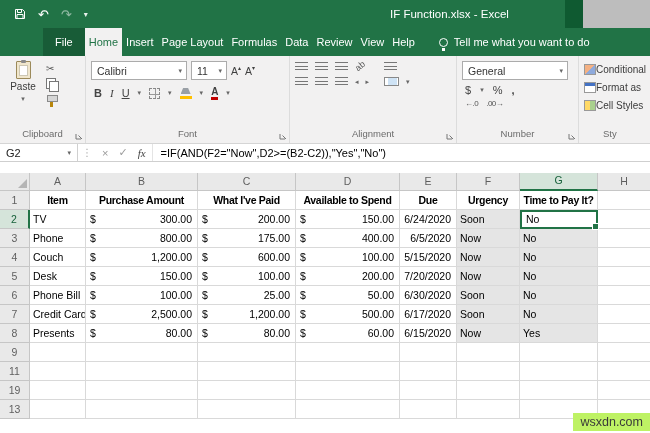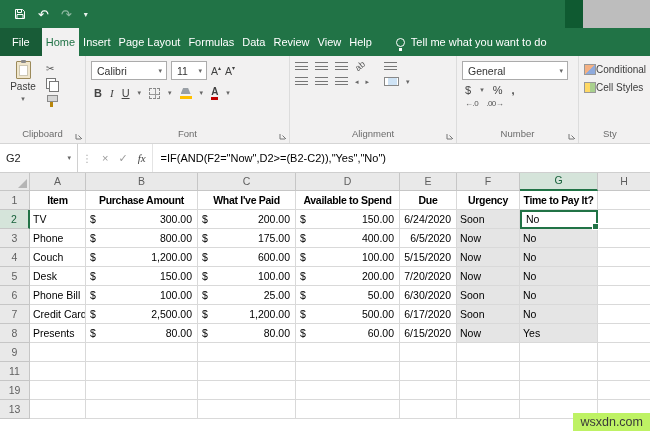--- a/index.html
+++ b/index.html
@@ -13,21 +13,21 @@
   .qat .uicon{font-size:13px;line-height:1;color:#fff;}
   .qat .dim{opacity:.5;}
   .qat .qcaret{font-size:8px;opacity:.9;}
   .wintitle{position:absolute;left:390px;top:0;height:28px;line-height:28px;font-size:11.5px;color:#fff;white-space:nowrap;}
   .tb-darkstrip{position:absolute;left:565px;top:0;width:18px;height:28px;background:#0f5a31;}
   .tb-gray{position:absolute;left:583px;top:0;width:67px;height:28px;background:#bdbdbd;}
 
   
   .tabs{position:absolute;top:28px;left:0;width:650px;height:28px;background:#217346;display:flex;align-items:stretch;color:#fff;font-size:11px;}
   .tab{padding:0 4px;display:flex;align-items:center;white-space:nowrap;cursor:default;}
-  .tab.file{background:#185c37;padding:0 12px;}
+  .tab.file{background:#185c37;padding:0 12px;margin-left:43px;}
   .tab.active{background:#f2f1f1;color:#217346;}
   .tellme{display:flex;align-items:center;gap:6px;margin-left:20px;white-space:nowrap;}
   .bulb{width:9px;height:9px;border:1px solid #fff;border-radius:50%;position:relative;display:inline-block;}
   .bulb::after{content:"";position:absolute;left:2px;top:9px;width:3px;height:3px;background:#fff;}
 
   
   .ribbon{position:absolute;top:56px;left:0;width:650px;height:88px;background:#f2f1f1;border-bottom:1px solid #d5d5d5;display:flex;overflow:hidden;}
   .rgroup{position:relative;border-right:1px solid #dcdcdc;display:flex;flex-direction:column;flex-shrink:0;}
   .rg-body{flex:1;padding:5px 5px 0 5px;}
   .rg-label{height:16px;text-align:center;font-size:9.5px;color:#6b6b6b;line-height:13px;}
@@ -75,21 +75,21 @@
   
   .dec{font-size:8px;color:#555;letter-spacing:-0.5px;}
 
   
   .style-btn{display:flex;align-items:center;gap:0;height:18px;font-size:10px;color:#3b3b3b;white-space:nowrap;}
   .ico-cond{width:12px;height:11px;background:linear-gradient(135deg,#f4b183 0 49%,#8faadc 51% 100%);border:1px solid #999;flex-shrink:0;}
   .ico-ftable{width:12px;height:11px;border:1px solid #999;background:linear-gradient(#4472c4 0 3px,#fff 3px);flex-shrink:0;}
   .ico-cstyle{width:12px;height:11px;border:1px solid #999;background:linear-gradient(90deg,#ffd966 0 50%,#a9d08e 50%);flex-shrink:0;}
 
   
-  .fbar{position:absolute;top:144px;left:0;width:650px;height:29px;background:#fff;border-bottom:1px solid #cfcfcf;display:flex;align-items:stretch;font-size:11px;color:#444;justify-content:flex-end;}
+  .fbar{position:absolute;top:144px;left:0;width:650px;height:18px;background:#fff;border-bottom:1px solid #cfcfcf;display:flex;align-items:stretch;font-size:11px;color:#444;justify-content:flex-end;}
   .namebox{width:78px;border-right:1px solid #d0d0d0;display:flex;align-items:center;justify-content:space-between;padding:0 6px;color:#222;}
   .namebox .ccaret{font-size:7px;color:#666;}
   .fdots{display:flex;align-items:center;padding:0 4px;color:#aaa;font-size:10px;}
   .fbtns{display:flex;align-items:center;gap:10px;padding:0 6px;color:#9a9a9a;}
   .fbtns .fx{font-family:"Liberation Serif",serif;font-style:italic;color:#444;}
   .ftext{flex:1;display:flex;align-items:center;padding-left:8px;border-left:1px solid #e4e4e4;color:#000;white-space:nowrap;overflow:hidden;}
 
   
   .grid{position:absolute;top:173px;left:0;width:650px;height:260px;background:#fff;overflow:hidden;}
   .ghead{display:flex;height:18px;background:#e9e9e9;}
@@ -121,20 +121,21 @@
   <div class="titlebar">
     <div class="qat">
       <svg width="12" height="12" viewBox="0 0 12 12">
           <path d="M1.5 1.5h7l2 2v7h-9z" fill="none" stroke="#fff"></path>
           <path d="M3.5 1.5v3h4v-3M3 10.5v-4h6v4" fill="none" stroke="#fff"></path>
         </svg>
       <span class="uicon">↶</span>
       <span class="uicon dim">↷</span>
       <span class="qcaret">▾</span>
     </div>
+    <span class="wintitle">IF Function.xlsx -  Excel</span>
     <div class="tb-darkstrip"></div>
     <div class="tb-gray"></div>
   </div>
 
   <div class="tabs">
     <div class="tab file">File</div>
     <div class="tab active">Home</div>
     <div class="tab">Insert</div>
     <div class="tab">Page Layout</div>
     <div class="tab">Formulas</div>
@@ -165,21 +166,21 @@
       </div>
       <div class="rg-label">Clipboard</div>
       <svg class="launch" width="8" height="8" viewBox="0 0 8 8">
           <path d="M1 2v5h5M3.5 3.5L7 7" stroke="#767676" fill="none"></path>
         </svg>
     </div>
 
     <div class="rgroup" style="width:204px">
       <div class="rg-body">
         <div class="frow">
-          <div class="combo" style="width:76px">
+          <div class="combo" style="width:96px">
             <span>Calibri</span>
             <span class="ccaret">▾</span>
           </div>
           <div class="combo" style="width:36px">
             <span>11</span>
             <span class="ccaret">▾</span>
           </div>
           <span class="gs"><span>A</span><span class="tri">▴</span></span>
           <span class="gs"><span>A</span><span class="tri">▾</span></span>
         </div>
@@ -248,20 +249,24 @@
       <svg class="launch" width="8" height="8" viewBox="0 0 8 8">
           <path d="M1 2v5h5M3.5 3.5L7 7" stroke="#767676" fill="none"></path>
         </svg>
     </div>
 
     <div class="rgroup" style="flex:1 1 auto;border-right:none">
       <div class="rg-body" style="padding-top:4px">
         <div class="style-btn">
           <span class="ico-cond"></span>
           <span>Conditional</span>
+        </div>
+        <div class="style-btn">
+          <span class="ico-ftable"></span>
+          <span>Format as</span>
         </div>
         <div class="style-btn">
           <span class="ico-cstyle"></span>
           <span>Cell Styles</span>
         </div>
       </div>
       <div class="rg-label" style="text-align:left;padding-left:24px">Sty</div>
     </div>
   </div>
 

